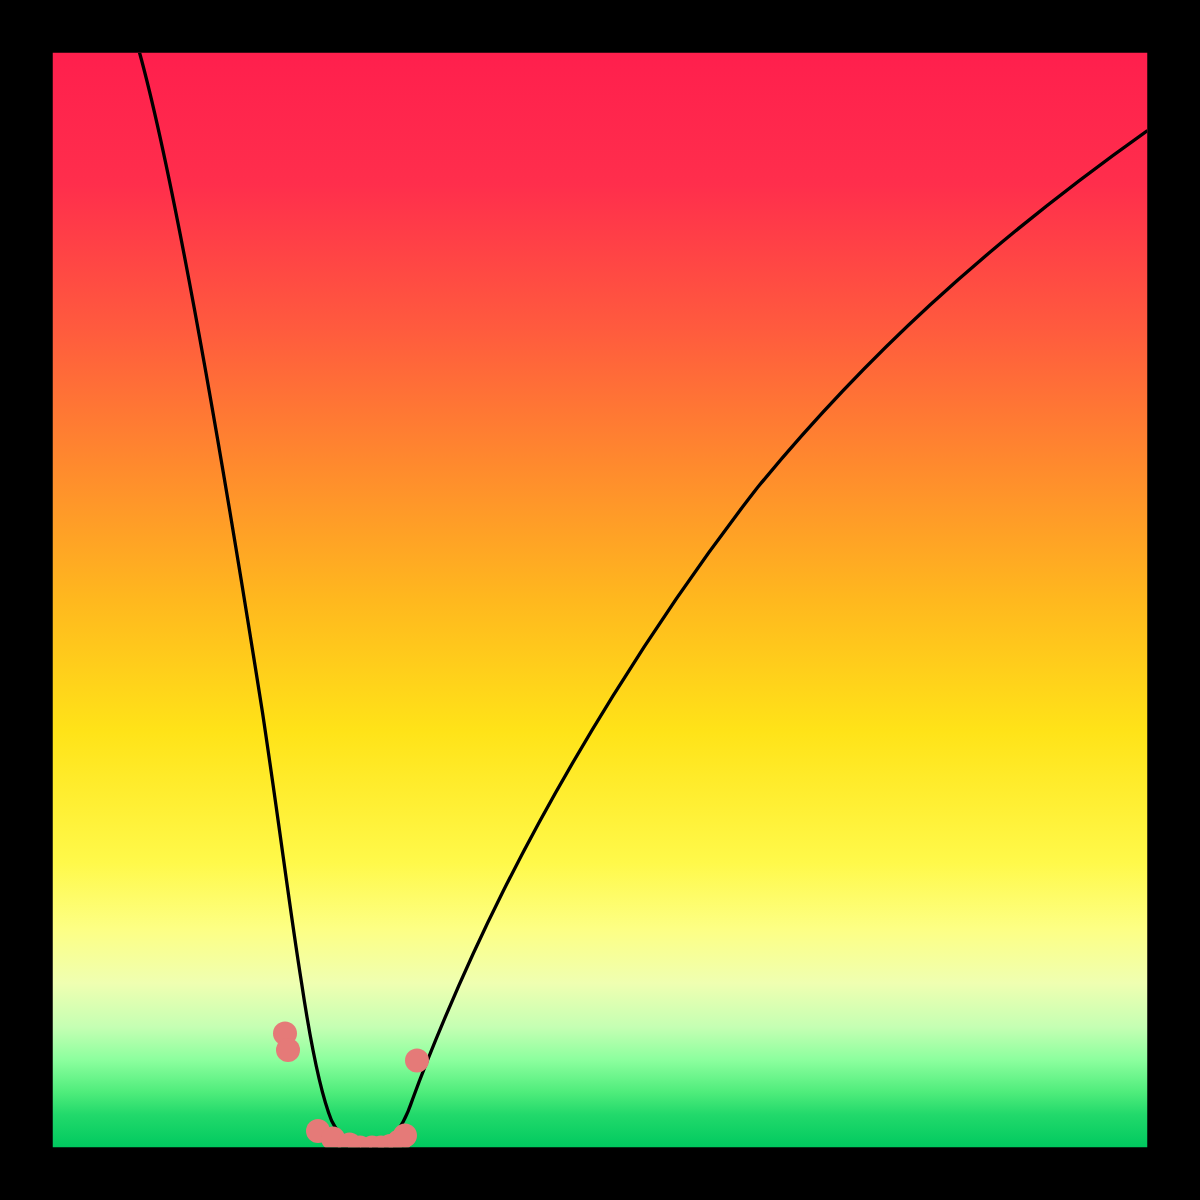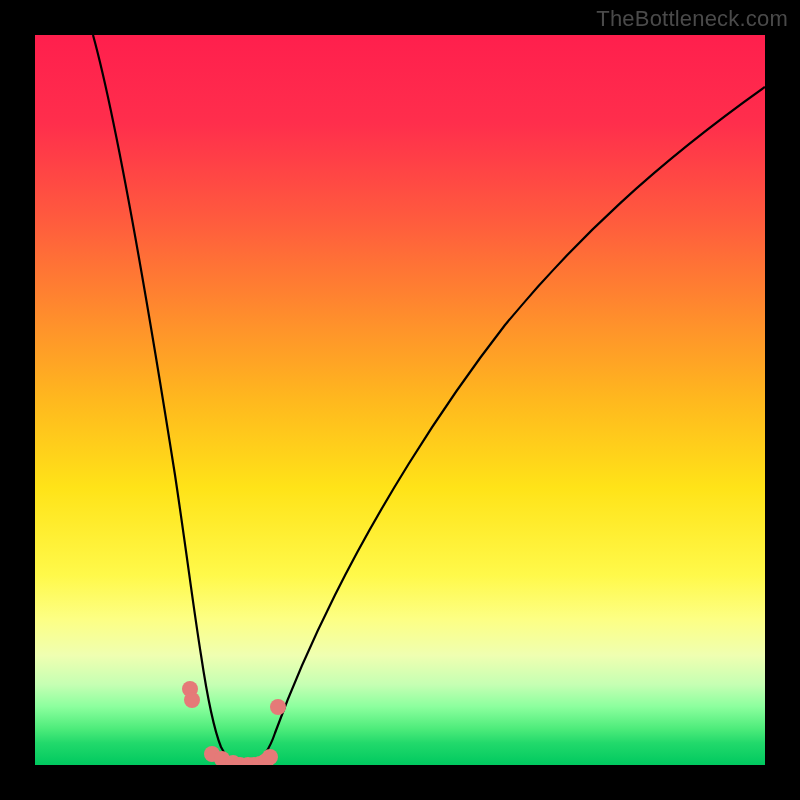--- a/index.html
+++ b/index.html
@@ -97,14 +97,13 @@
         <circle cx="213" cy="730" r="8"></circle>
         <circle cx="219" cy="730" r="8"></circle>
         <circle cx="225" cy="729" r="8"></circle>
         <circle cx="231" cy="726" r="8"></circle>
         <circle cx="235" cy="722" r="8"></circle>
         <circle cx="243" cy="672" r="8"></circle>
       </g>
     </svg>
   </div>
 
-  <div class="watermark">TheBottleneck.com</div>
 </div>
 
 </body></html>

